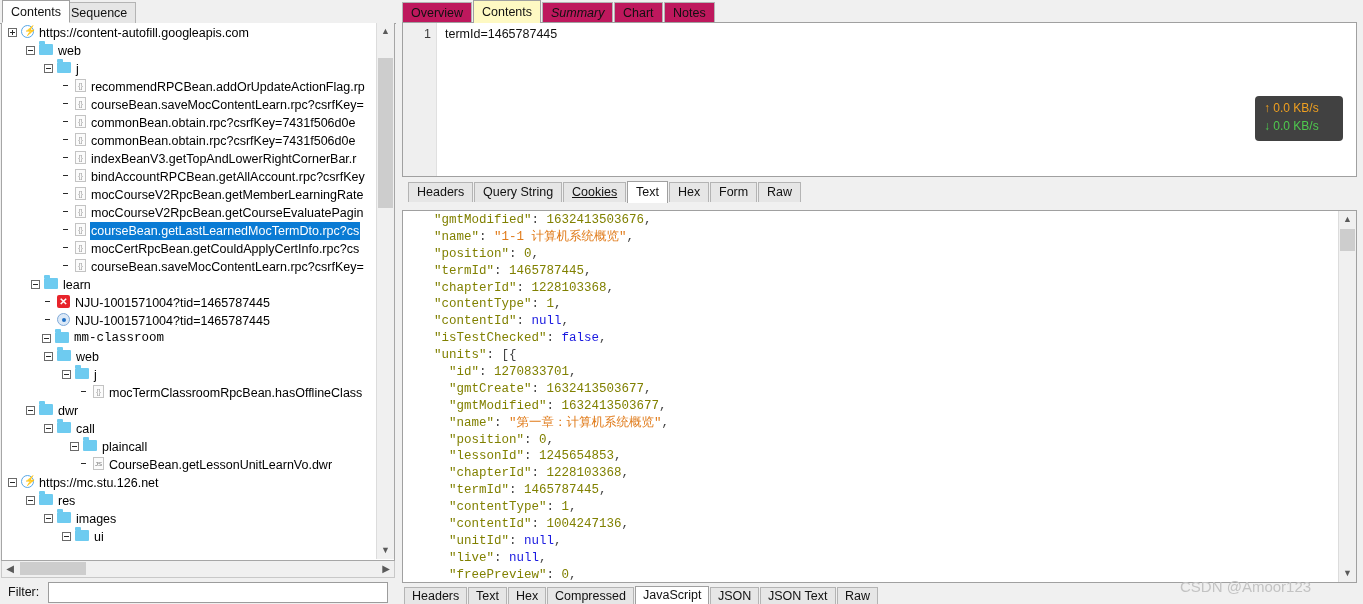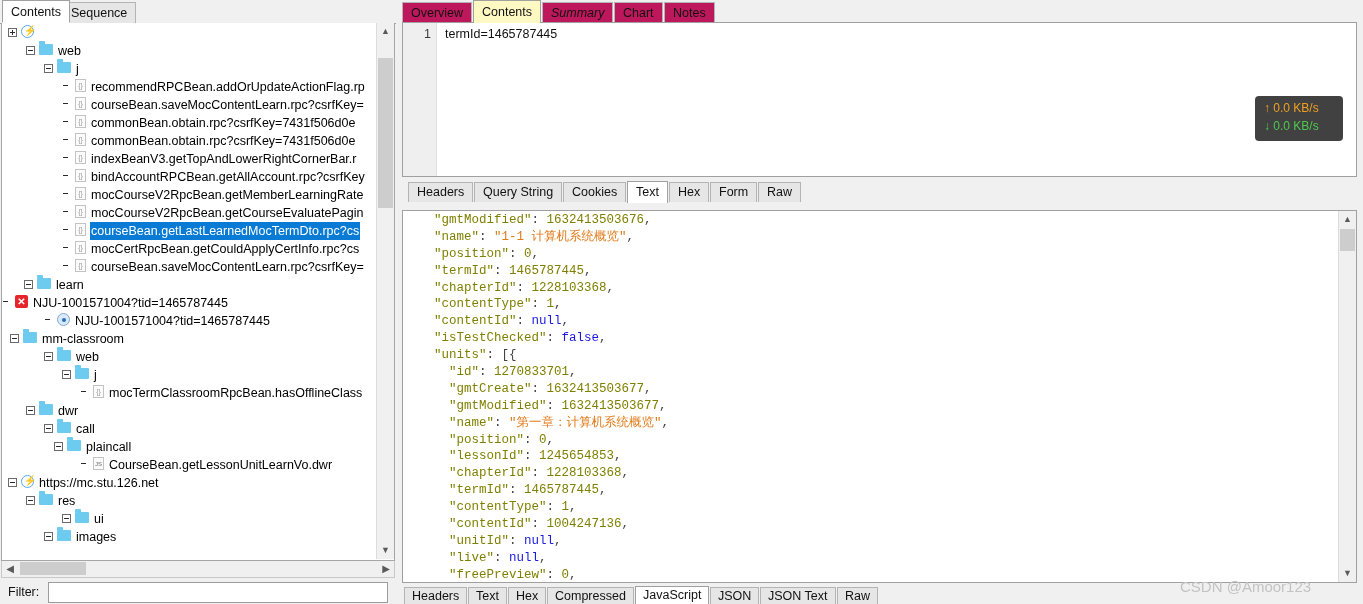--- a/index.html
+++ b/index.html
@@ -116,49 +116,49 @@
 <div class="app">
 
   <div class="left">
     <div class="tabstrip">
       <div class="tab sel" id="tab-structure">Contents</div>
       <div class="tab" id="tab-sequence">Sequence</div>
     </div>
 
     <div class="treewrap">
       <div class="tree" id="tree">
-          <div class="row" style="padding-left: 6px;"><span class="exp plus"></span><span class="ico host"></span></div>
+          <div class="row" style="padding-left: 6px;"><span class="exp plus"></span><span class="ico host"></span><span class="lbl">https://content-autofill.googleapis.com</span></div>
           <div class="row" style="padding-left: 24px;"><span class="exp "></span><span class="ico folder"></span><span class="lbl">web</span></div>
           <div class="row" style="padding-left: 42px;"><span class="exp "></span><span class="ico folder"></span><span class="lbl">j</span></div>
           <div class="row" style="padding-left: 60px;"><span class="exp none"></span><span class="ico doc">{}</span><span class="lbl">recommendRPCBean.addOrUpdateActionFlag.rp</span></div>
           <div class="row" style="padding-left: 60px;"><span class="exp none"></span><span class="ico doc">{}</span><span class="lbl">courseBean.saveMocContentLearn.rpc?csrfKey=</span></div>
           <div class="row" style="padding-left: 60px;"><span class="exp none"></span><span class="ico doc">{}</span><span class="lbl">commonBean.obtain.rpc?csrfKey=7431f506d0e</span></div>
           <div class="row" style="padding-left: 60px;"><span class="exp none"></span><span class="ico doc">{}</span><span class="lbl">commonBean.obtain.rpc?csrfKey=7431f506d0e</span></div>
           <div class="row" style="padding-left: 60px;"><span class="exp none"></span><span class="ico doc">{}</span><span class="lbl">indexBeanV3.getTopAndLowerRightCornerBar.r</span></div>
           <div class="row" style="padding-left: 60px;"><span class="exp none"></span><span class="ico doc">{}</span><span class="lbl">bindAccountRPCBean.getAllAccount.rpc?csrfKey</span></div>
           <div class="row" style="padding-left: 60px;"><span class="exp none"></span><span class="ico doc">{}</span><span class="lbl">mocCourseV2RpcBean.getMemberLearningRate</span></div>
           <div class="row" style="padding-left: 60px;"><span class="exp none"></span><span class="ico doc">{}</span><span class="lbl">mocCourseV2RpcBean.getCourseEvaluatePagin</span></div>
           <div class="row sel" style="padding-left: 60px;"><span class="exp none"></span><span class="ico doc">{}</span><span class="lbl">courseBean.getLastLearnedMocTermDto.rpc?cs</span></div>
           <div class="row" style="padding-left: 60px;"><span class="exp none"></span><span class="ico doc">{}</span><span class="lbl">mocCertRpcBean.getCouldApplyCertInfo.rpc?cs</span></div>
           <div class="row" style="padding-left: 60px;"><span class="exp none"></span><span class="ico doc">{}</span><span class="lbl">courseBean.saveMocContentLearn.rpc?csrfKey=</span></div>
-          <div class="row" style="padding-left: 22px;"><span class="exp "></span><span class="ico folder"></span><span class="lbl">learn</span></div>
-          <div class="row" style=""><span class="exp none"></span><span class="ico err">✕</span><span class="lbl">NJU-1001571004?tid=1465787445</span></div>
+          <div class="row" style="padding-left: 29px;"><span class="exp "></span><span class="ico folder"></span><span class="lbl">learn</span></div>
+          <div class="row" style="padding-left: 42px;"><span class="exp none"></span><span class="ico err">✕</span><span class="lbl">NJU-1001571004?tid=1465787445</span></div>
           <div class="row" style="padding-left: 42px;"><span class="exp none"></span><span class="ico globe"></span><span class="lbl">NJU-1001571004?tid=1465787445</span></div>
-          <div class="row" style="padding-left: 8px;"><span class="exp "></span><span class="ico folder"></span><span class="lbl">mm-classroom</span></div>
+          <div class="row" style="padding-left: 40px; font-family: Liberation Mono, monospace;"><span class="exp "></span><span class="ico folder"></span><span class="lbl">mm-classroom</span></div>
           <div class="row" style="padding-left: 42px;"><span class="exp "></span><span class="ico folder"></span><span class="lbl">web</span></div>
           <div class="row" style="padding-left: 60px;"><span class="exp "></span><span class="ico folder"></span><span class="lbl">j</span></div>
           <div class="row" style="padding-left: 78px;"><span class="exp none"></span><span class="ico doc">{}</span><span class="lbl">mocTermClassroomRpcBean.hasOfflineClass</span></div>
           <div class="row" style="padding-left: 24px;"><span class="exp "></span><span class="ico folder"></span><span class="lbl">dwr</span></div>
           <div class="row" style="padding-left: 42px;"><span class="exp "></span><span class="ico folder"></span><span class="lbl">call</span></div>
-          <div class="row" style="padding-left: 52px;"><span class="exp "></span><span class="ico folder"></span><span class="lbl">plaincall</span></div>
+          <div class="row" style="padding-left: 52px; margin-left: 16px;"><span class="exp "></span><span class="ico folder"></span><span class="lbl">plaincall</span></div>
           <div class="row" style="padding-left: 78px;"><span class="exp none"></span><span class="ico js">JS</span><span class="lbl">CourseBean.getLessonUnitLearnVo.dwr</span></div>
           <div class="row" style="padding-left: 6px;"><span class="exp "></span><span class="ico host"></span><span class="lbl">https://mc.stu.126.net</span></div>
           <div class="row" style="padding-left: 24px;"><span class="exp "></span><span class="ico folder"></span><span class="lbl">res</span></div>
+          <div class="row" style="padding-left: 42px;"><span class="exp "></span><span class="ico folder"></span><span class="lbl">images</span></div>
           <div class="row" style="padding-left: 60px;"><span class="exp "></span><span class="ico folder"></span><span class="lbl">ui</span></div>
-          <div class="row" style="padding-left: 42px;"><span class="exp "></span><span class="ico folder"></span><span class="lbl">images</span></div>
         </div>
       <div class="vsb">
         <div class="arr up">▲</div>
         <div class="thumb" style="top:35px;height:150px;"></div>
         <div class="arr dn">▼</div>
       </div>
     </div>
 
     <div class="hsb">
       <div class="arr l">◀</div>
@@ -184,21 +184,21 @@
     <div class="contents">
       <div class="gutter">
         <span class="lineno">1</span>
       </div>
       <div class="ctext">termId=1465787445</div>
     </div>
 
     <div class="mtabs" id="mtabs">
         <div class="mtab" style="left: 6px;">Headers</div>
         <div class="mtab" style="left: 72px;">Query String</div>
-        <div class="mtab" style="left: 161px;">Cookies</div>
+        <div class="mtab" style="left: 161px; text-decoration: underline;">Cookies</div>
         <div class="mtab sel" style="left: 225px;">Text</div>
         <div class="mtab" style="left: 267px;">Hex</div>
         <div class="mtab" style="left: 308px;">Form</div>
         <div class="mtab" style="left: 356px;">Raw</div>
       </div>
 
     <div class="jsonbox">
       <div class="jsonscroll" id="jsonscroll">
           <div class="jl"><span class="k">    "gmtModified"</span><span class="pun">: </span><span class="num">1632413503676</span><span class="pun">,</span></div>
           <div class="jl"><span class="k">    "name"</span><span class="pun">: </span><span class="str">"1-1 计算机系统概览"</span><span class="pun">,</span></div>

